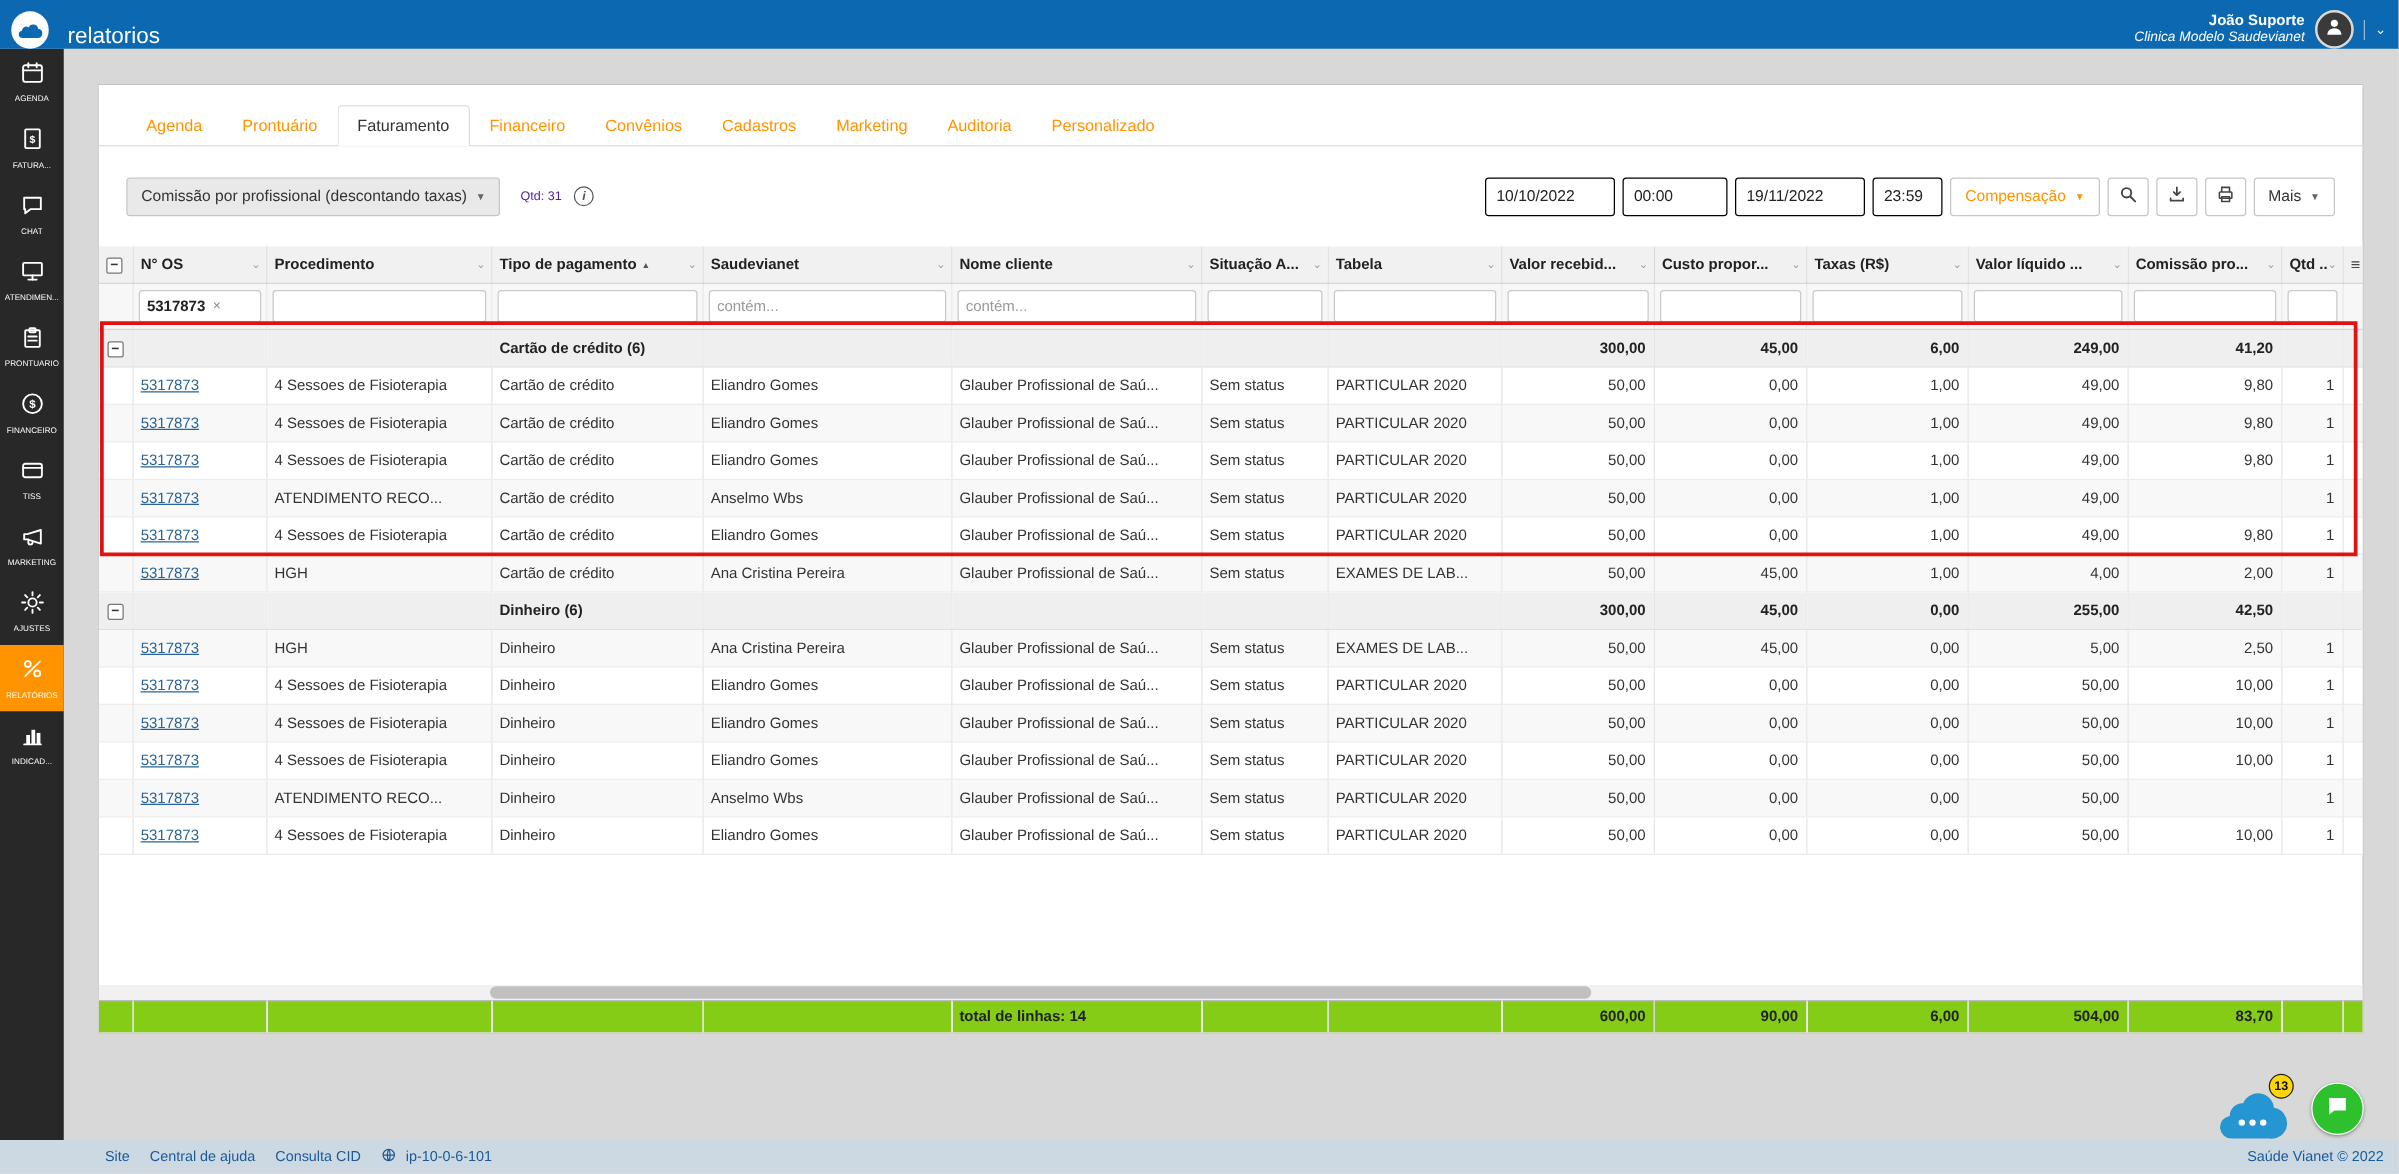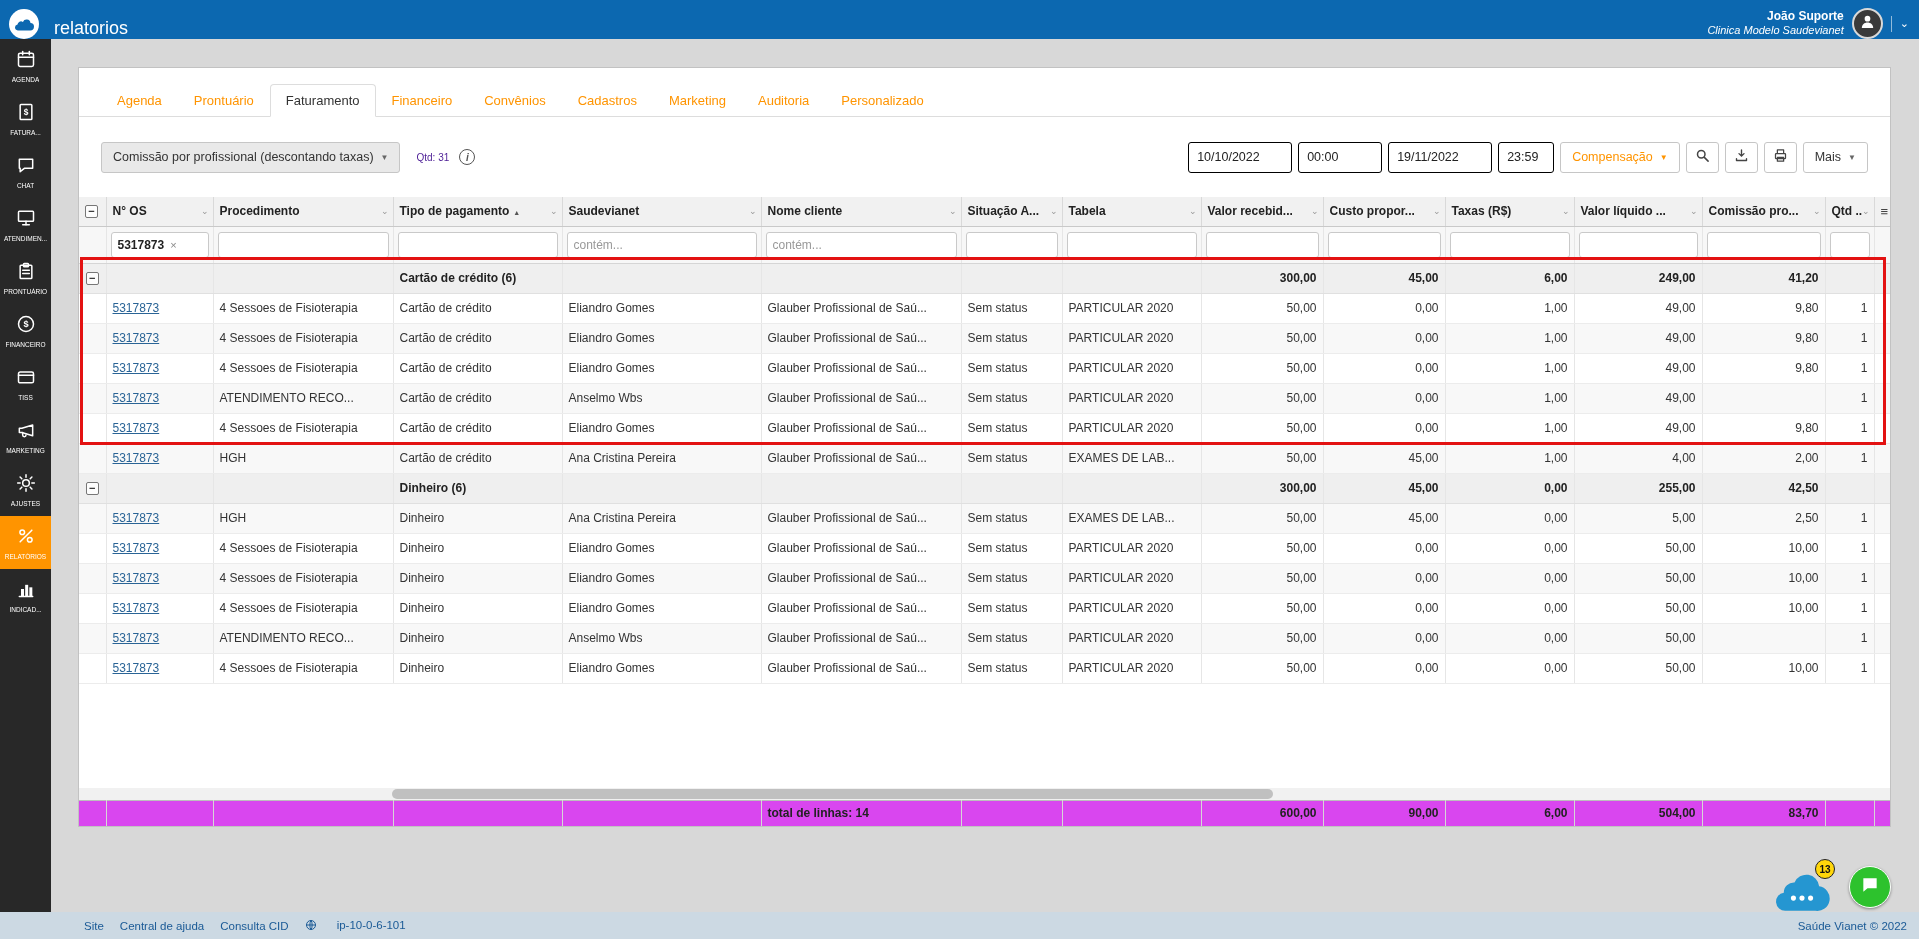--- a/index.html
+++ b/index.html
@@ -65,29 +65,29 @@
   tr.rrow td{height:30px;padding:0 6px;border-bottom:1px solid #ececec;color:#333;background:#fff}
   tr.rrow.even td{background:#f8f8f8}
   tr.grow td{height:30px;padding:0 6px;background:#efefef;border-bottom:1px solid #e0e0e0;font-weight:bold;color:#222}
   td.num{text-align:right;padding-right:8px}
   .oslink{color:var(--link-blue);text-decoration:underline;cursor:pointer}
   .minus-box{display:inline-flex;align-items:center;justify-content:center;width:13px;height:13px;border:1px solid #777;border-radius:2px;background:#fdfdfd;color:#333;font-size:11px;line-height:1;cursor:pointer}
   .menu-icon{font-size:13px;color:#444;cursor:pointer}
   .spacer{height:104px;flex:0 0 auto}
   .hscroll{height:12px;background:#f1f1f1;position:relative;flex:0 0 auto}
   .hthumb{position:absolute;left:313px;top:1px;width:881px;height:10px;background:#c0c0c0;border-radius:5px;cursor:grab}
-  .totals td{background:#d946ef;border-top:1px solid #bdbdbd;border-right:1px solid #d6d6d6;height:26px;padding:0 6px;font-weight:bold;color:#222;overflow:hidden;white-space:nowrap}
+  .totals td{background:#84cc16;border-top:1px solid #bdbdbd;border-right:1px solid #d6d6d6;height:26px;padding:0 6px;font-weight:bold;color:#222;overflow:hidden;white-space:nowrap}
 
   
   .annotation{position:absolute;left:80px;top:257px;width:1806px;height:188px;border:3px solid var(--annotation-red);z-index:9;pointer-events:none}
 
   
   .bottombar{position:absolute;left:0;right:0;bottom:0;height:27px;background:var(--footer-bg);display:flex;align-items:center;font-size:11.5px;color:var(--footer-text);padding:0 12px 0 84px;gap:16px;z-index:4}
   .blink{color:var(--footer-text);text-decoration:none;cursor:pointer}
-  .ipwrap{display:flex;align-items:flex-start;gap:20px}
+  .ipwrap{display:flex;align-items:center;gap:8px}
   .copyright{margin-left:auto}
 
   
   .cloud-widget{position:absolute;left:1773px;top:867px;width:58px;height:45px;z-index:8;cursor:pointer}
   .badge{position:absolute;right:-4px;top:-8px;width:20px;height:20px;border-radius:50%;background:#ffd60a;border:1px solid #222;color:#111;font-size:10px;font-weight:bold;display:flex;align-items:center;justify-content:center}
   .green-widget{position:absolute;left:1849px;top:866px;width:42px;height:42px;border-radius:50%;background:var(--chat-green);display:flex;align-items:center;justify-content:center;z-index:8;box-shadow:0 1px 3px rgba(0,0,0,.4);border:1px solid #ffffff;cursor:pointer}
 </style>
 </head>
 <body>
 

